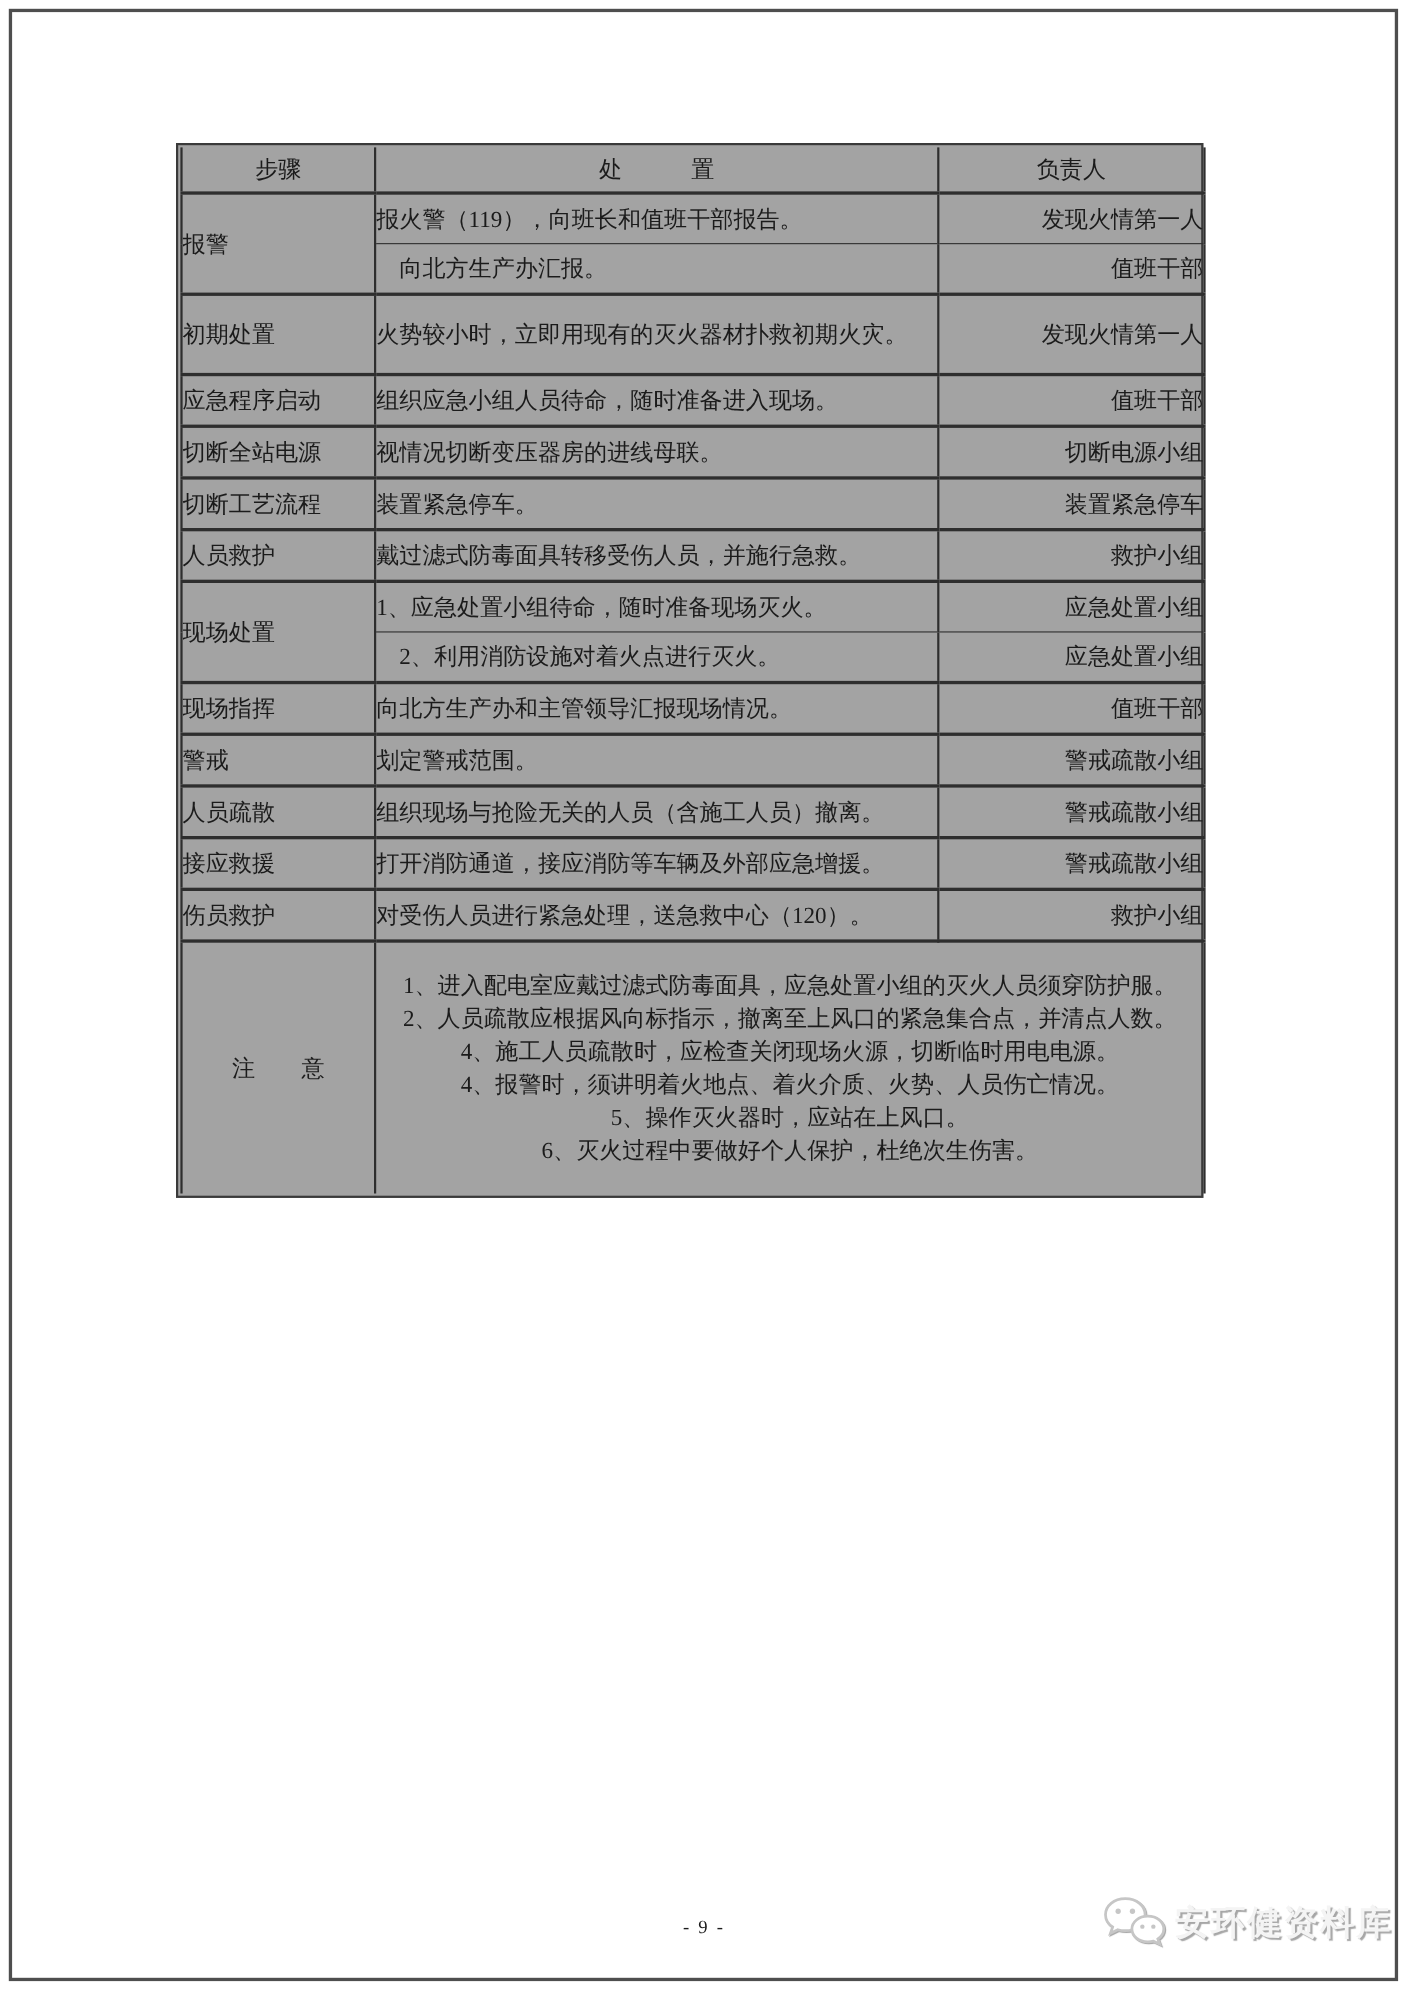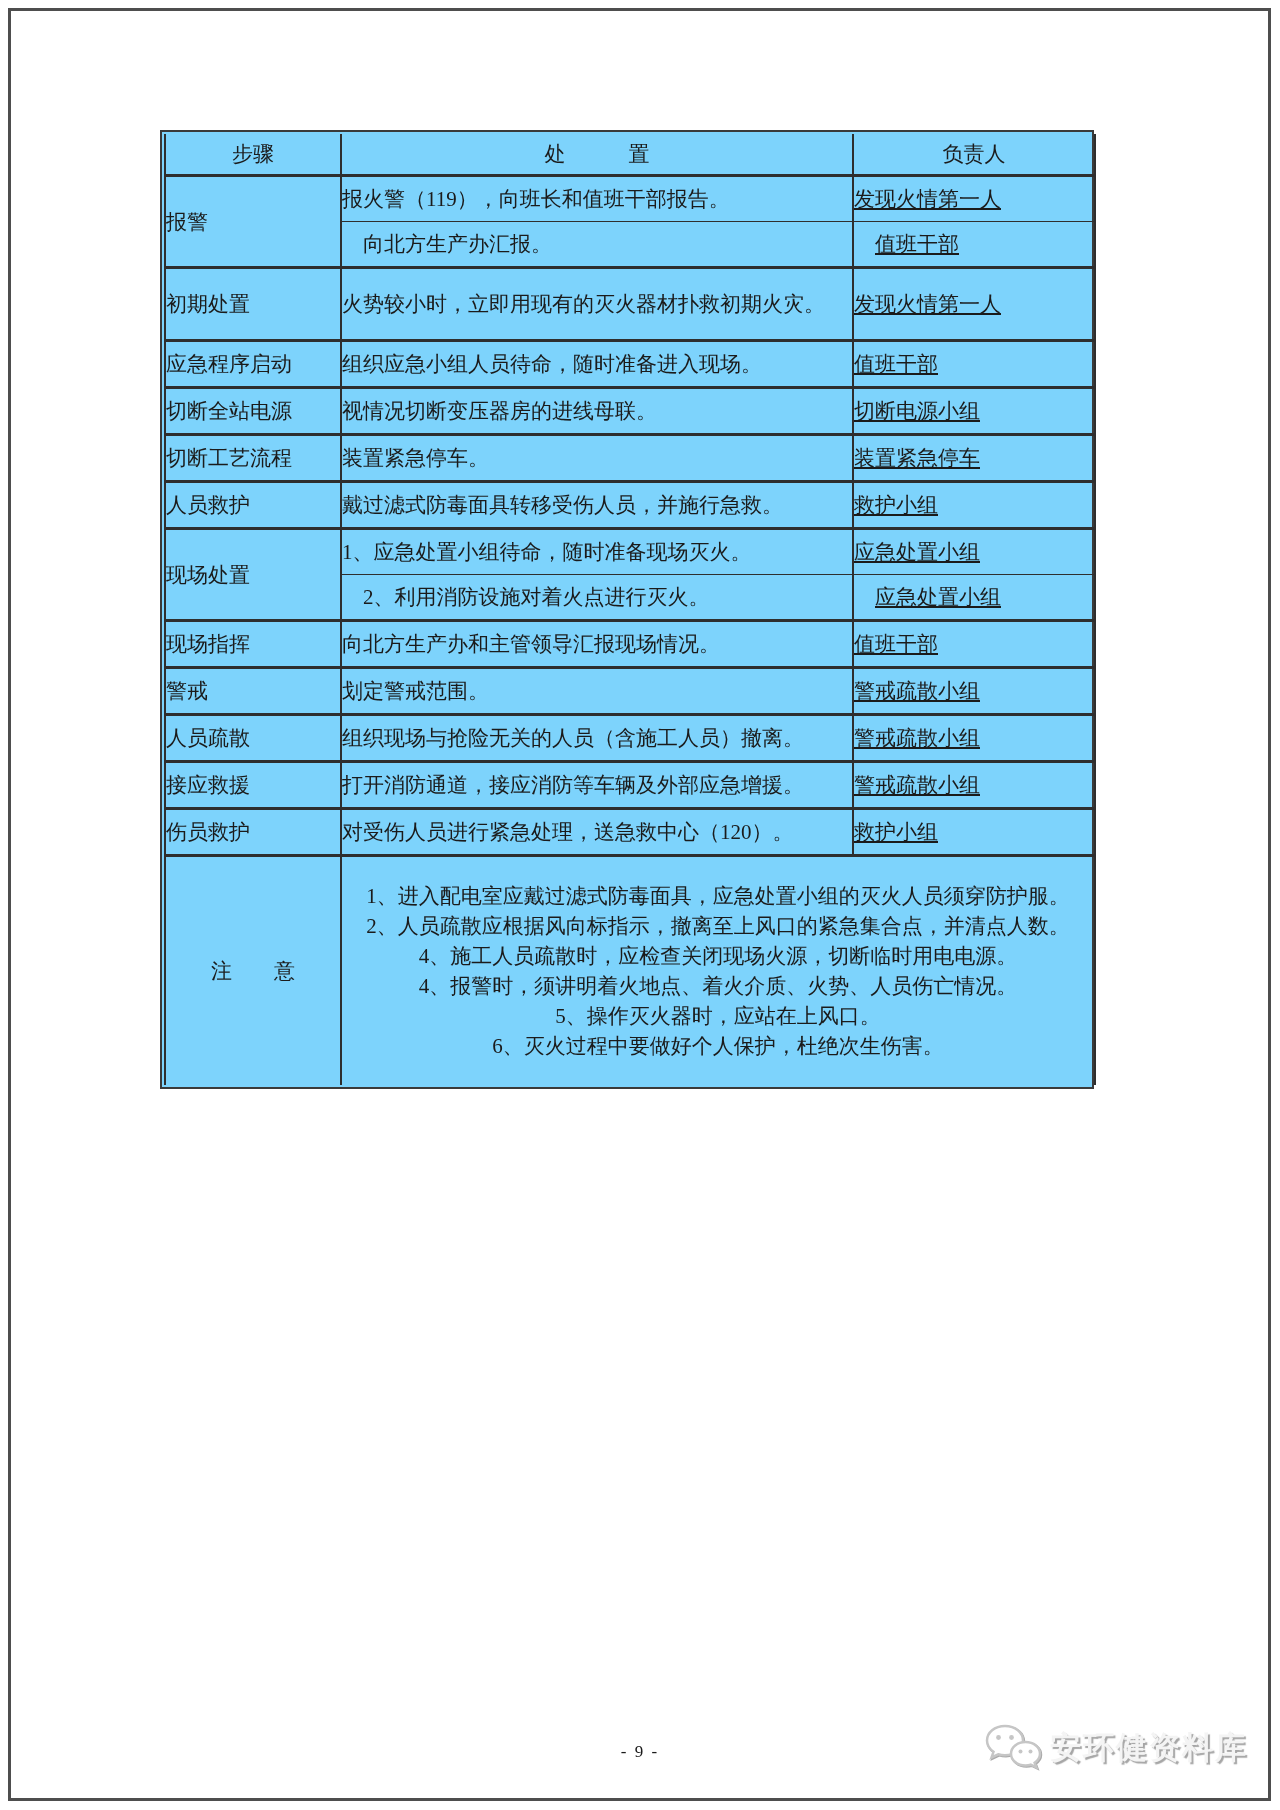--- a/index.html
+++ b/index.html
@@ -18,21 +18,21 @@
   }
   .content { position:absolute; left:160px; top:130px; width:934px; }
   .doc-title {
     font-size:23px; font-weight:normal;
     margin:0 0 20px 2px; letter-spacing:0.5px;
     white-space:pre;
   }
   .table-wrap {
     border:2px solid #3a3a3a;
     padding:2px;
-    background:#7dd3fc;
+    background:#a3a3a3;
   }
   table.proc {
     border-collapse:collapse;
     table-layout:fixed;
     width:100%;
     font-size:21px;
   }
   table.proc col.c-step  { width:176px; }
   table.proc col.c-act   { width:512px; }
   table.proc col.c-owner { width:242px; }
@@ -44,31 +44,31 @@
     padding:0;
     font-weight:normal;
     vertical-align:middle;
     overflow:hidden;
   }
   table.proc thead th { height:40px; text-align:center; border-top:none; white-space:pre; }
   tr.major > td { border-top:3px solid #2e2e2e; }
   tr.sub   > td { border-top:1px solid #2e2e2e;padding-left:21px; }
   td.step  { height:44px; white-space:pre; }
   td.action{ text-align:left; padding:3px 6px 3px 10px; height:44px;margin-left:32px; }
-  td.owner { text-align:left; height:44px;text-decoration:underline; }
+  td.owner { text-align:right; height:44px; }
   tr.tall td { height:70px; }
   td.note-label { text-align:center; white-space:pre; }
   td.note-cell { padding:6px 4px 6px 10px; height:228px;text-align:center; }
   td.note-cell .note-line { line-height:30px; }
   .page-num {
     position:absolute; left:0; right:0; top:1742px;
     text-align:center; font-size:17px; letter-spacing:2px;
   }
   .watermark {
-    position:absolute; right:32px; top:1722px;
+    position:absolute; right:14px; top:1722px;
     display:flex; align-items:center; gap:8px;
     user-select:none;
   }
   .watermark-text {
     font-size:31px; font-weight:bold; letter-spacing:2px;
     color:#f4f4f4;
     text-shadow:2px 2px 1px #a6a6a6, -1px -1px 0 #ffffff;
     white-space:pre;
   }
   .wm-icon { filter:drop-shadow(1.5px 1.5px 0.5px #ababab); }

